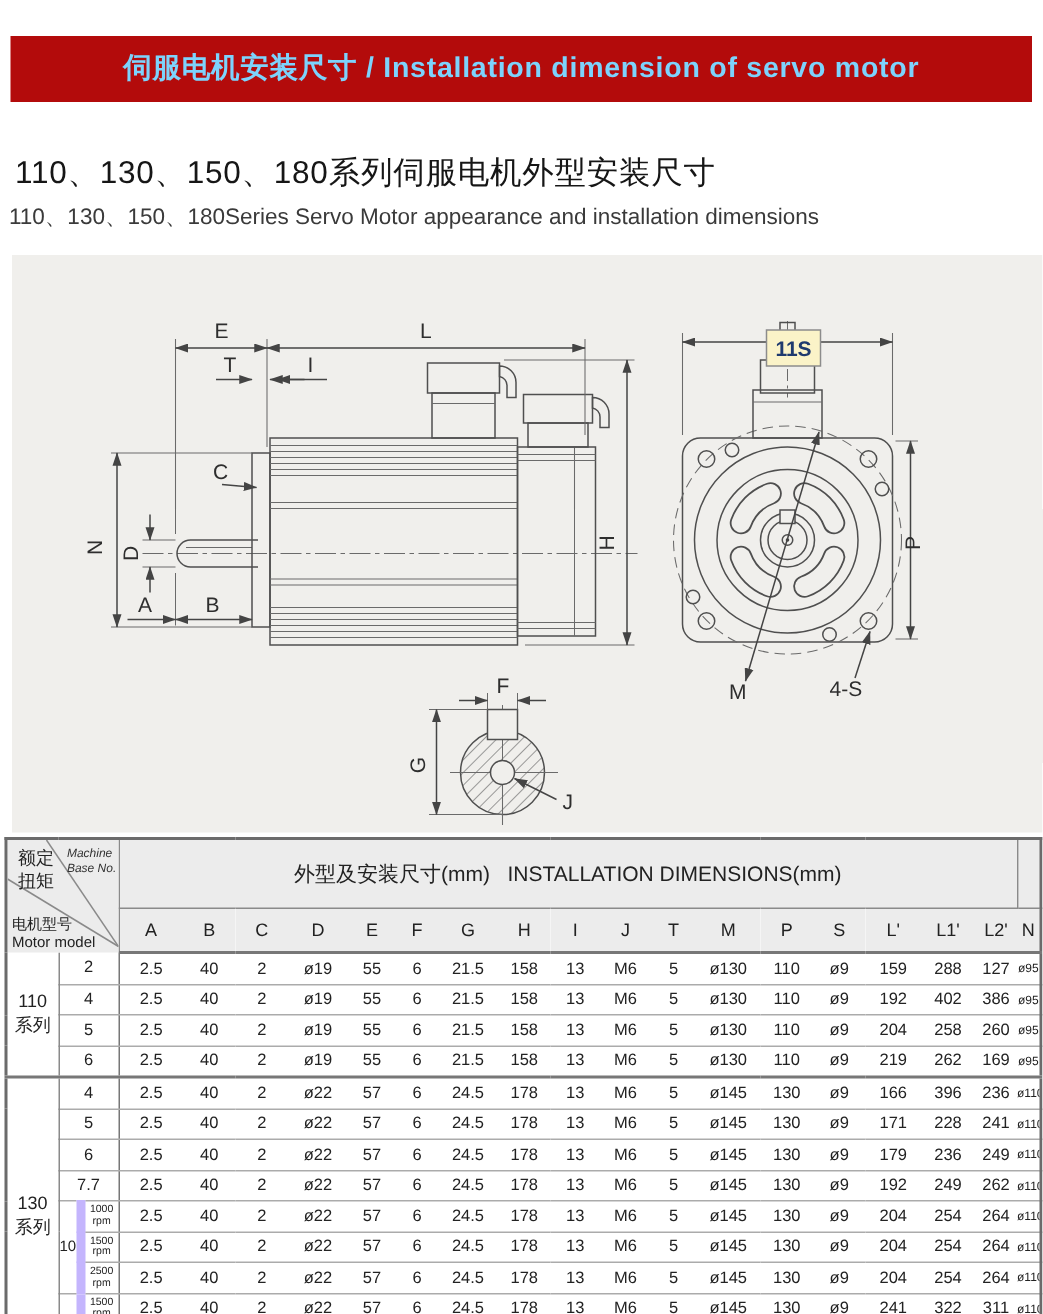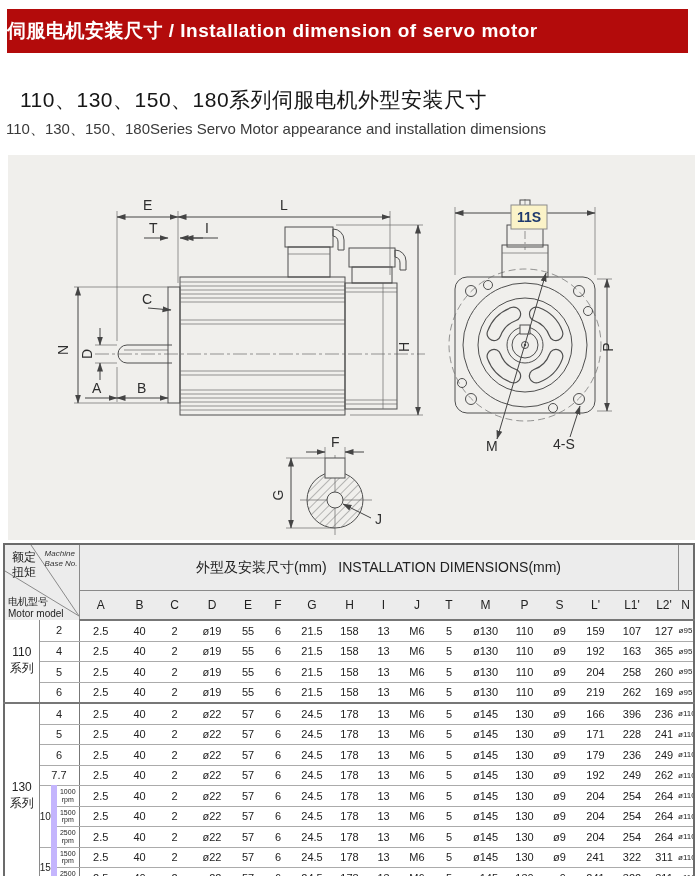--- a/index.html
+++ b/index.html
@@ -1,21 +1,21 @@
 <!DOCTYPE html>
 <html><head>
 <meta charset="utf-8">
 <style>
   html,body{margin:0;padding:0;background:#fff;}
   body{width:695px;height:876px;overflow:hidden;font-family:"Liberation Sans",sans-serif;position:relative;}
 
-  .banner{margin:9px 7px 0 7px;height:44px;background:#b30b0b;color:#ffffff;
-    font-size:19px;font-weight:bold;text-align:left;line-height:44px;letter-spacing:.5px;}
-
-  .title-zh{margin:33px 0 0 20px;font-size:21px;color:#161616;letter-spacing:.5px;}
+  .banner{margin:24px 7px 0 7px;height:44px;background:#b30b0b;color:#7dd3fc;
+    font-size:19px;font-weight:bold;text-align:center;line-height:44px;letter-spacing:.5px;}
+
+  .title-zh{margin:33px 0 0 10px;font-size:21px;color:#161616;letter-spacing:.5px;}
   .title-en{margin:6px 12px 0 6px;font-size:15px;color:#3a3a3a;}
 
   .drawing{margin:16px 0 0 8px;width:687px;height:385px;background:#f0efec;}
   .drawing svg{display:block;}
   .dwg-line{stroke:#4f4f4f;stroke-width:1;fill:none;}
   .dwg-thin{stroke:#6a6a6a;stroke-width:.7;fill:none;}
   .dwg-dim{stroke:#444;stroke-width:1;fill:none;}
   .dwg-text{font-family:"Liberation Sans",sans-serif;font-size:14px;fill:#2e2e2e;}
 
   table.dim{border-collapse:collapse;table-layout:fixed;width:690px;margin:3px 0 0 3px;
@@ -310,43 +310,43 @@
         <td class="c-val">6</td>
         <td class="c-val">21.5</td>
         <td class="c-val">158</td>
         <td class="c-val">13</td>
         <td class="c-val">M6</td>
         <td class="c-val">5</td>
         <td class="c-val">ø130</td>
         <td class="c-val">110</td>
         <td class="c-val">ø9</td>
         <td class="c-val">159</td>
-        <td class="c-val">107</td>
+        <td class="c-val">288</td>
         <td class="c-val">127</td>
         <td class="c-n">ø95</td>
       </tr>
       <tr>
         <td class="c-model" colspan="2">4</td>
         <td class="c-val">2.5</td>
         <td class="c-val">40</td>
         <td class="c-val">2</td>
         <td class="c-val">ø19</td>
         <td class="c-val">55</td>
         <td class="c-val">6</td>
         <td class="c-val">21.5</td>
         <td class="c-val">158</td>
         <td class="c-val">13</td>
         <td class="c-val">M6</td>
         <td class="c-val">5</td>
         <td class="c-val">ø130</td>
         <td class="c-val">110</td>
         <td class="c-val">ø9</td>
         <td class="c-val">192</td>
-        <td class="c-val">163</td>
-        <td class="c-val">365</td>
+        <td class="c-val">402</td>
+        <td class="c-val">386</td>
         <td class="c-n">ø95</td>
       </tr>
       <tr>
         <td class="c-model" colspan="2">5</td>
         <td class="c-val">2.5</td>
         <td class="c-val">40</td>
         <td class="c-val">2</td>
         <td class="c-val">ø19</td>
         <td class="c-val">55</td>
         <td class="c-val">6</td>

